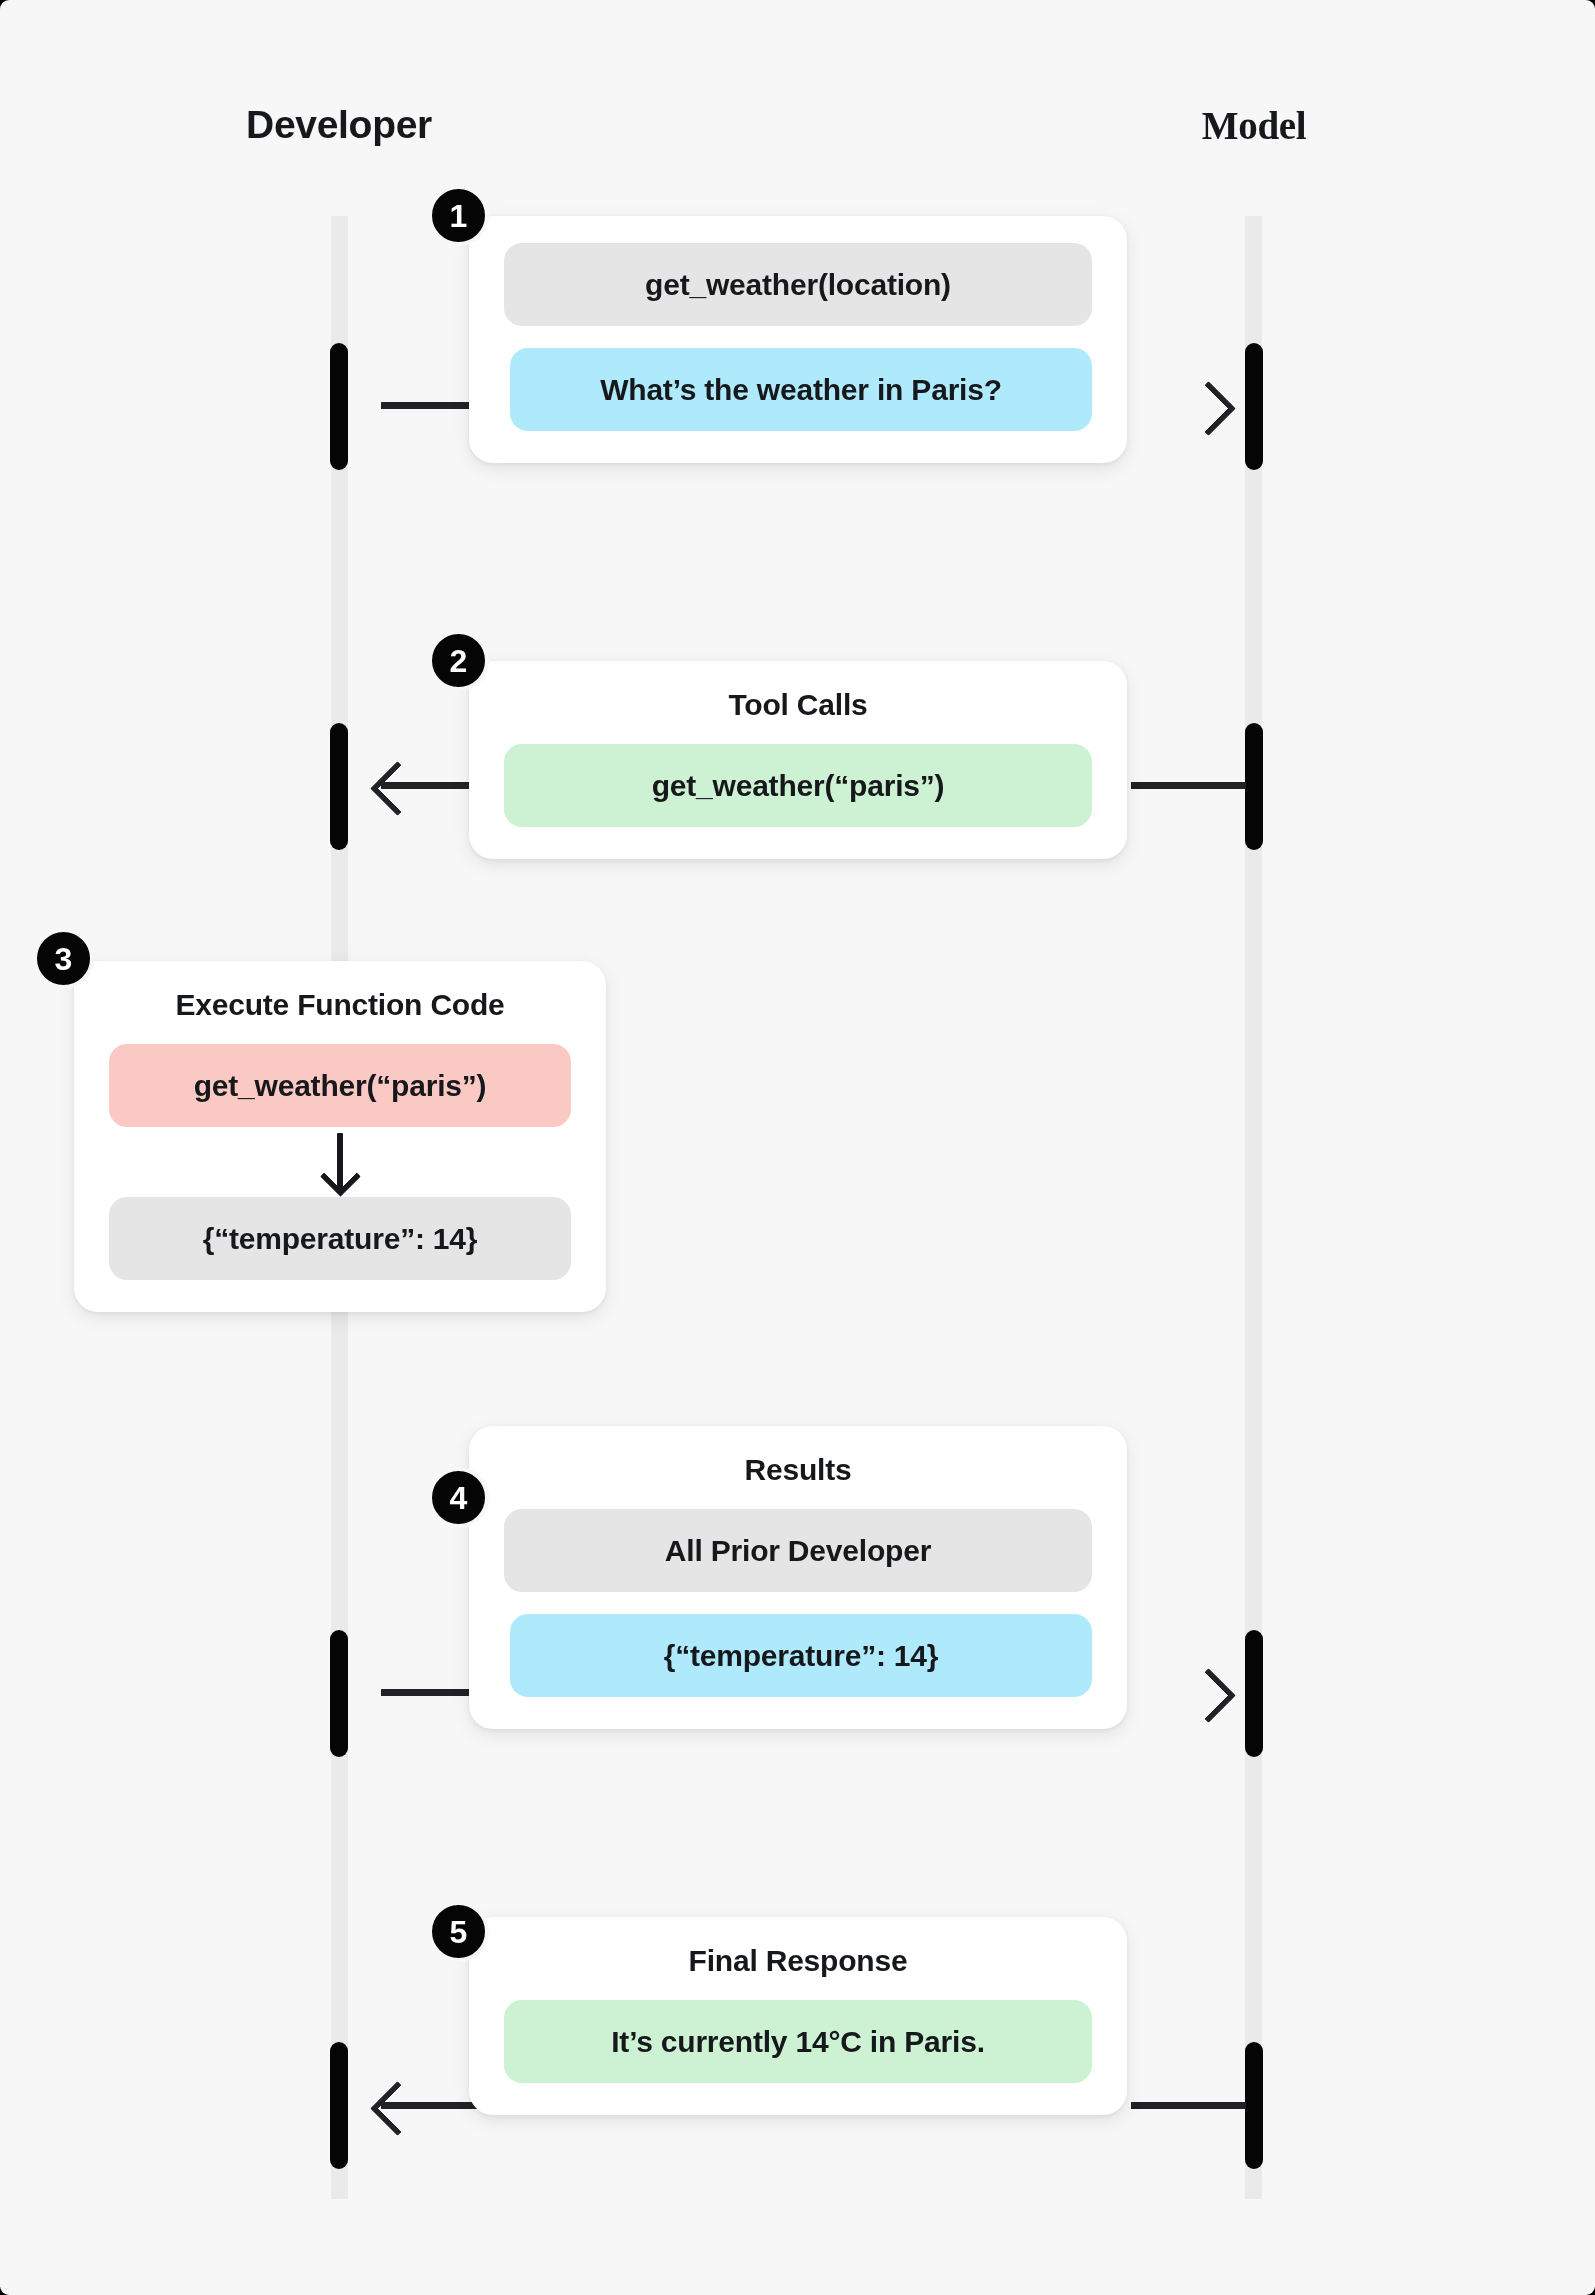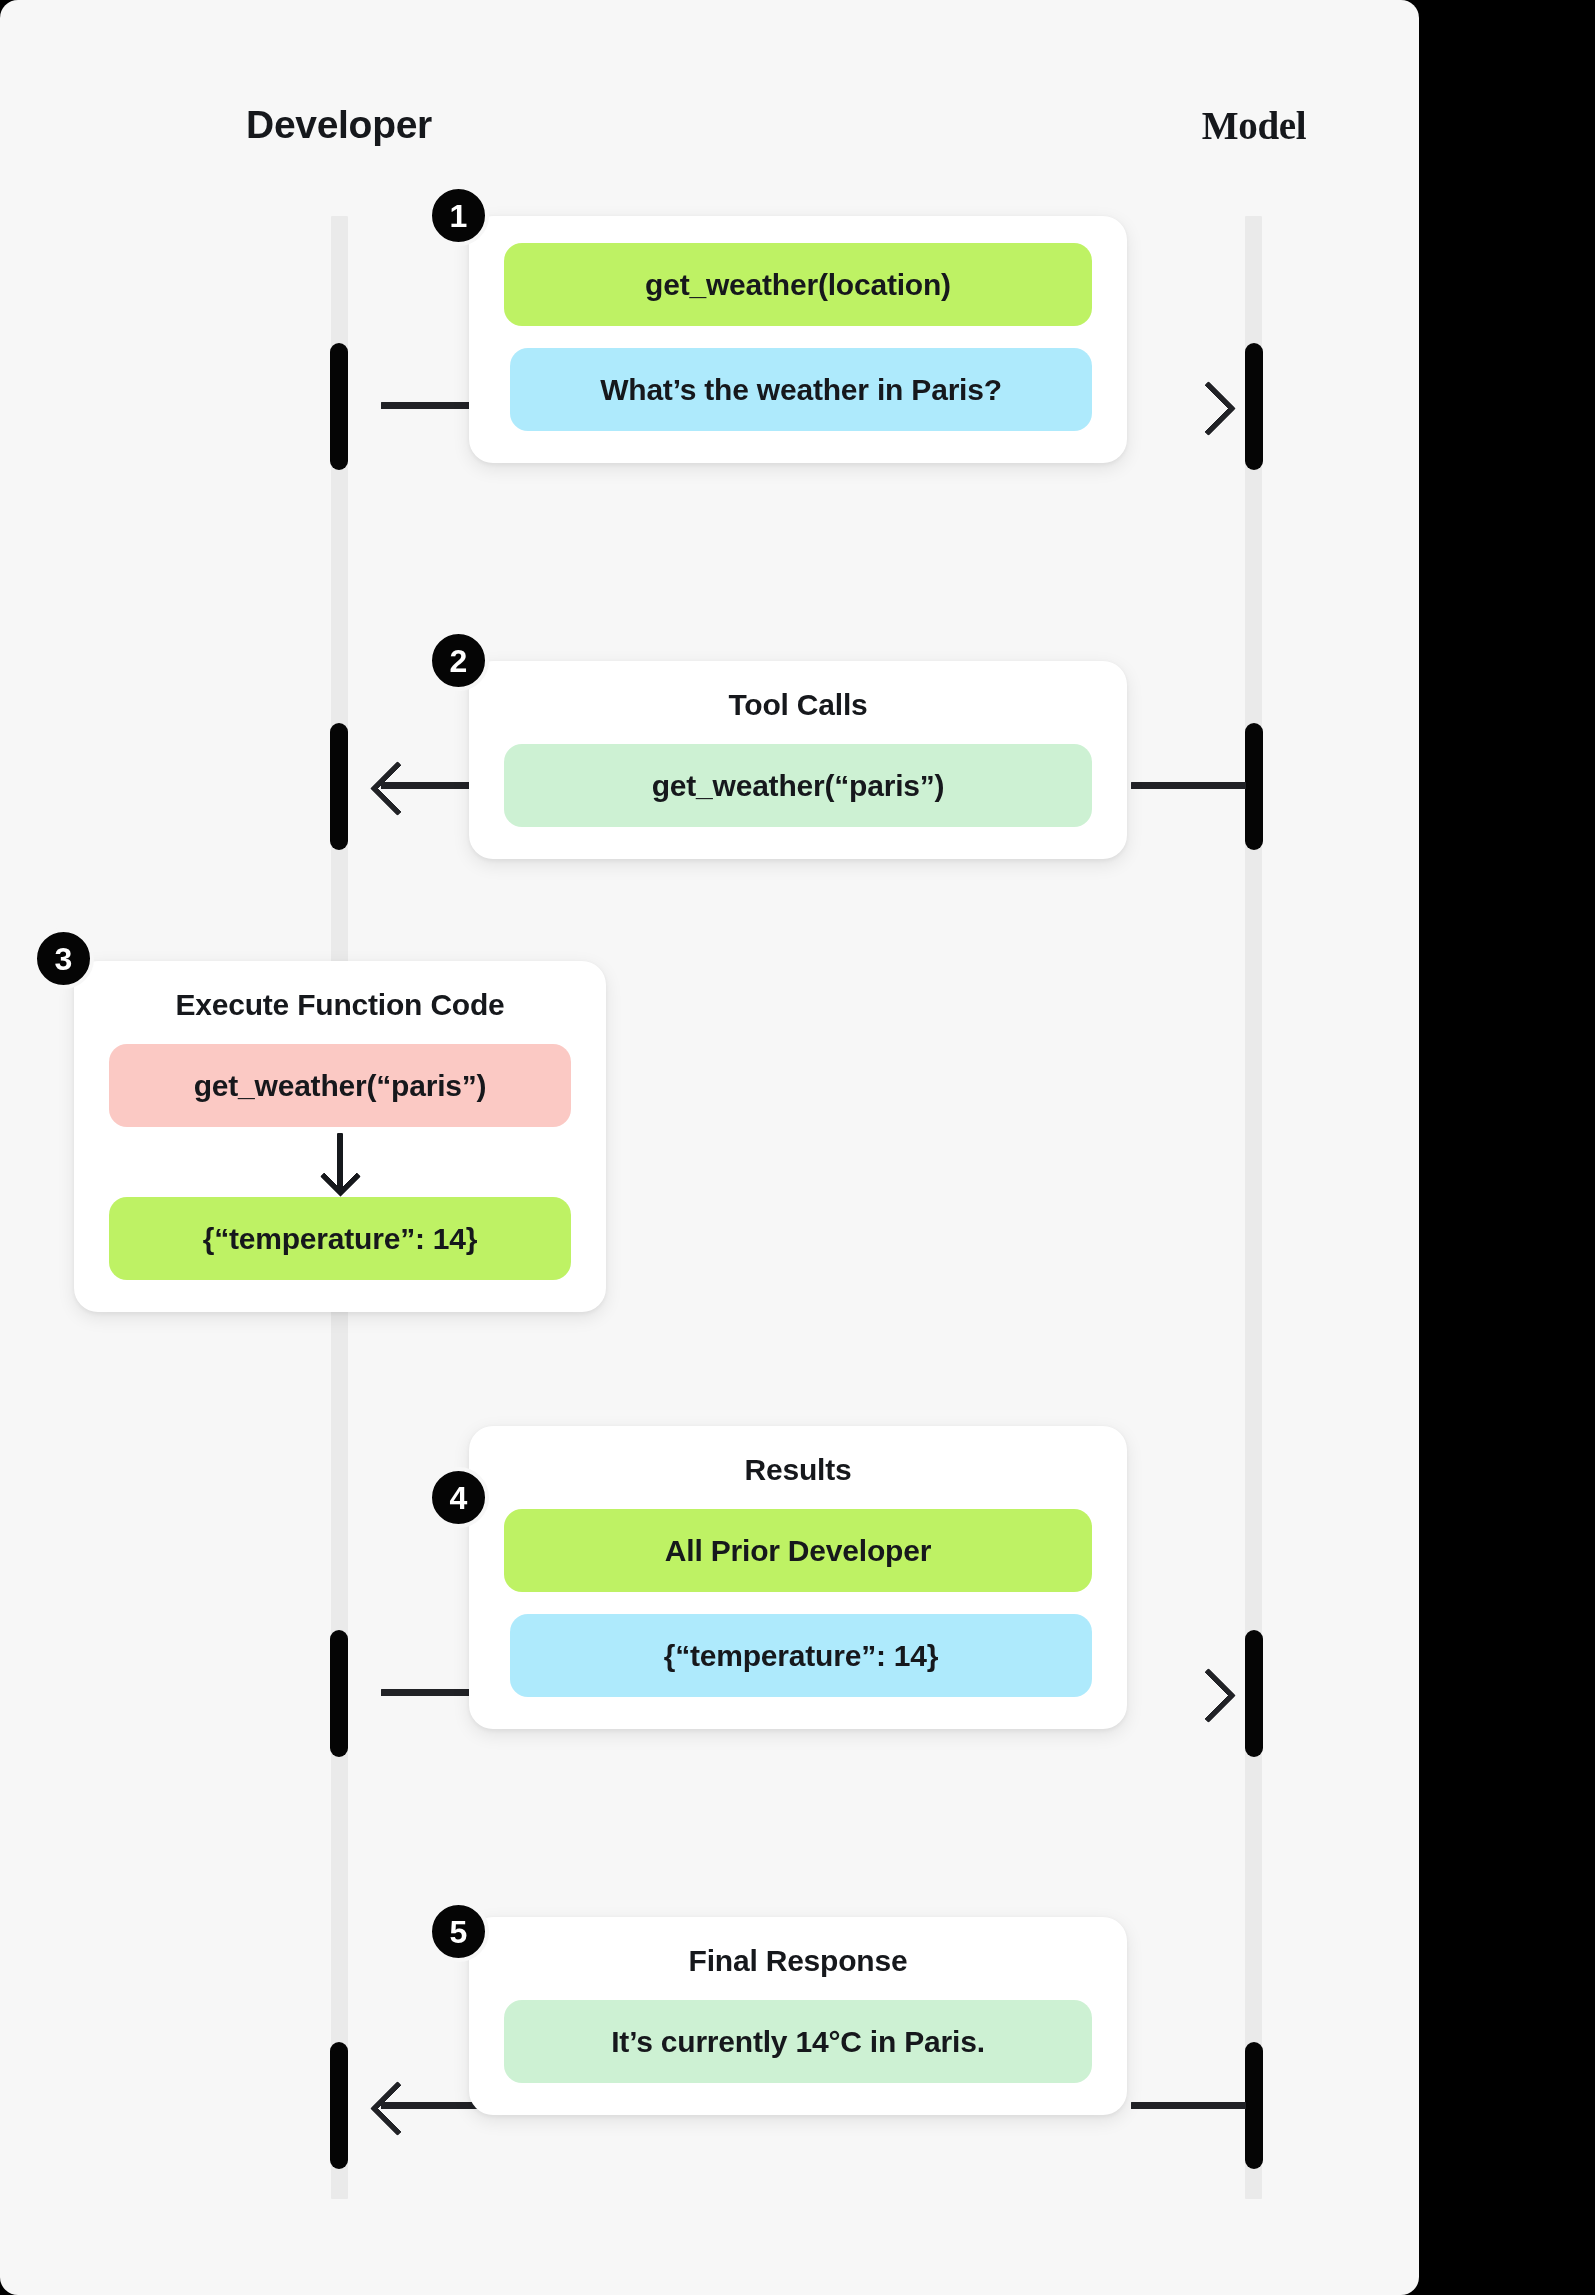--- a/index.html
+++ b/index.html
@@ -2,24 +2,24 @@
 <html style="font-size:8.4px"><head>
 <meta charset="utf-8">
 <style>
   html, body {
     margin: 0;
     padding: 0;
     background: #000000;
   }
   #canvas {
     position: relative;
-    width: 1419px;
+    width: 1595px;
     height: 2295px;
     background: #f7f7f7;
-    border-radius: 18px;
+    border-radius: 9px;
     overflow: hidden;
     font-family: "Liberation Sans", sans-serif;
     color: #16181c;
     -webkit-font-smoothing: antialiased;
   }
 
   
   .col-header {
     position: absolute;
     font-size: 39px;
@@ -93,21 +93,21 @@
     align-items: center;
     justify-content: center;
     font-size: 30px;
     font-weight: 700;
     letter-spacing: -0.2px;
     color: #16181c;
     text-align: center;
     white-space: nowrap;
   }
   .pill + .pill { margin-top: 22px; }
-  .pill.gray  { background: #bef264; }
+  .pill.gray  { background: #e5e5e5; }
   .pill.blue  { background: #aeeafc; margin-left: 6px; }
   .pill.green { background: #cdf1d3; }
   .pill.pink  { background: #fbc9c4; }
 
   
   .badge {
     position: absolute;
     width: 53px;
     height: 53px;
     border-radius: 50%;

